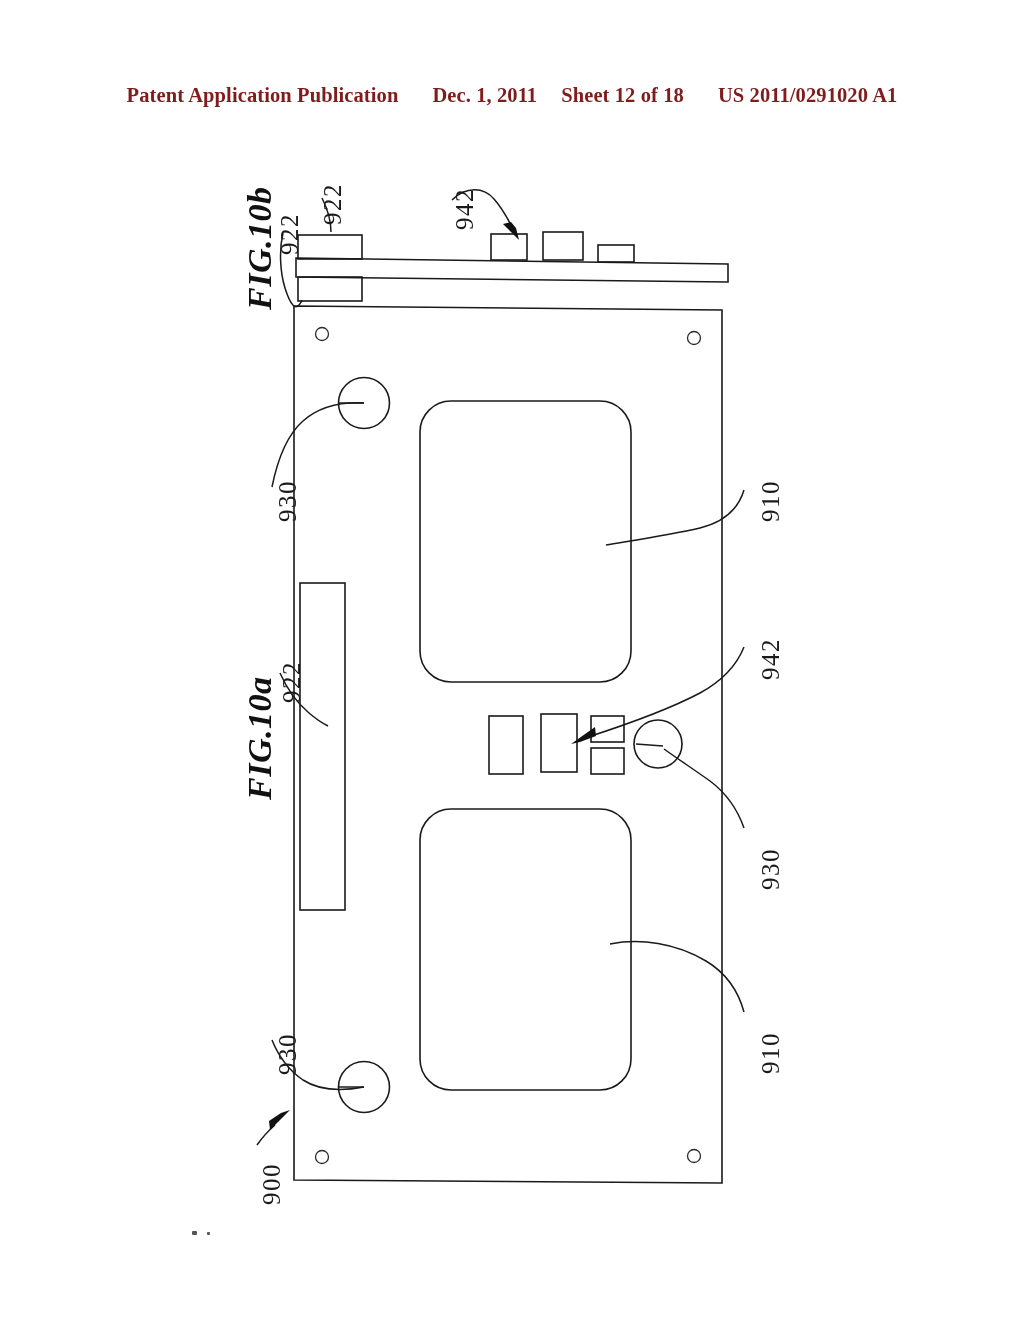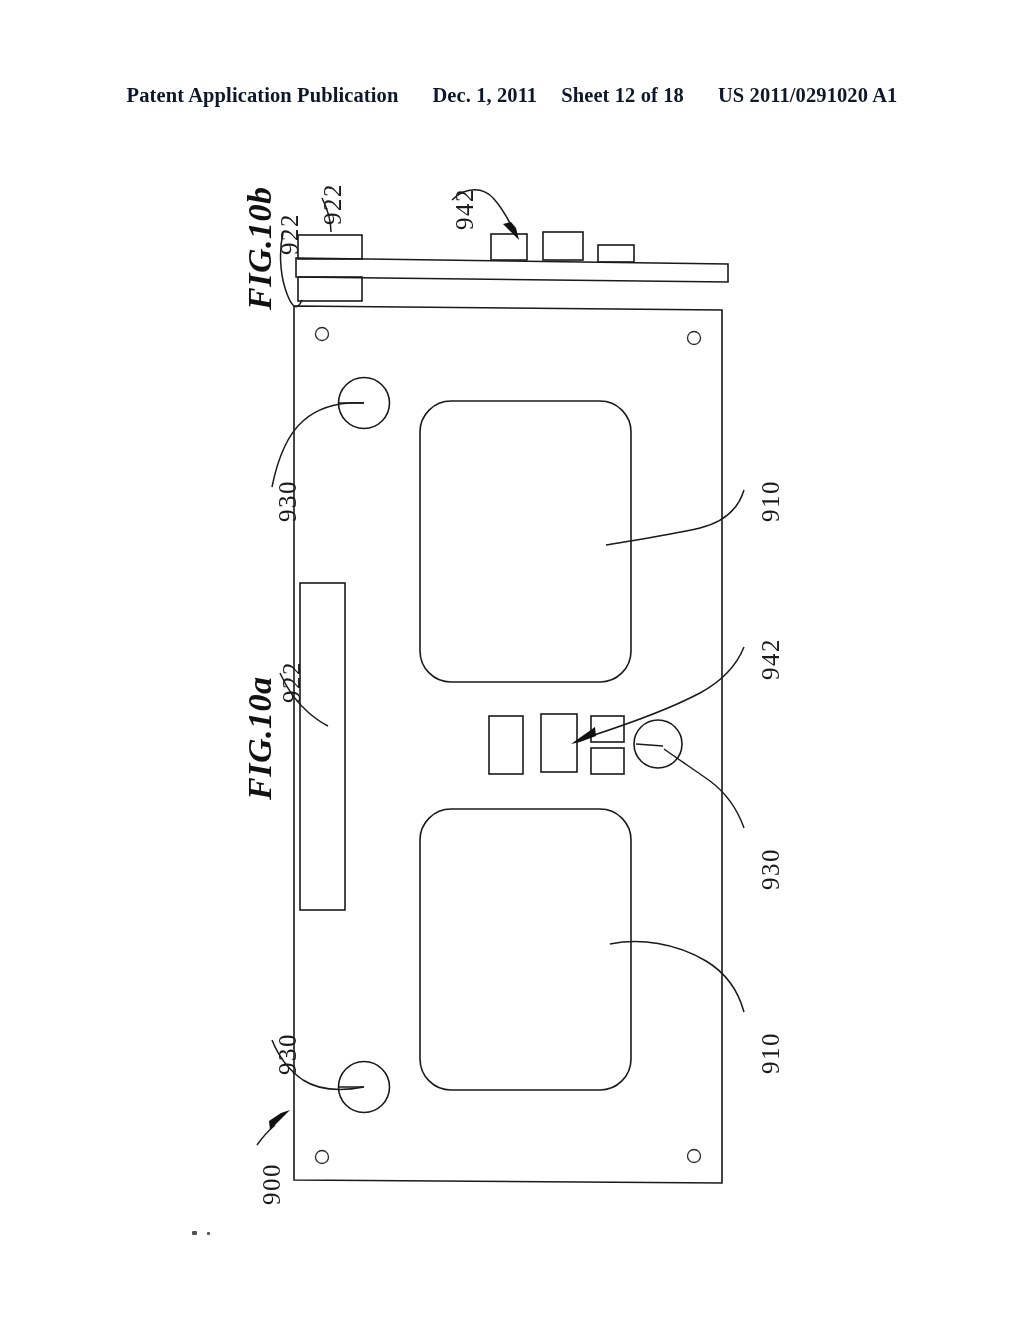--- a/index.html
+++ b/index.html
@@ -22,21 +22,21 @@
     position: absolute;
     left: 0;
     top: 84px;
     width: 1024px;
     text-align: center;
     font-family: "Liberation Serif", serif;
     font-weight: bold;
     font-size: 20.5px;
     letter-spacing: 0.1px;
     white-space: nowrap;
-    color: #0f172a;
+    color: #7f1d1d;
   }
   #page-header .seg { display: inline-block; }
   #page-header .gap-lg { display: inline-block; width: 34px; }
   #page-header .gap-md { display: inline-block; width: 24px; }
 
   
   #drawing {
     position: absolute;
     left: 0;
     top: 0;

